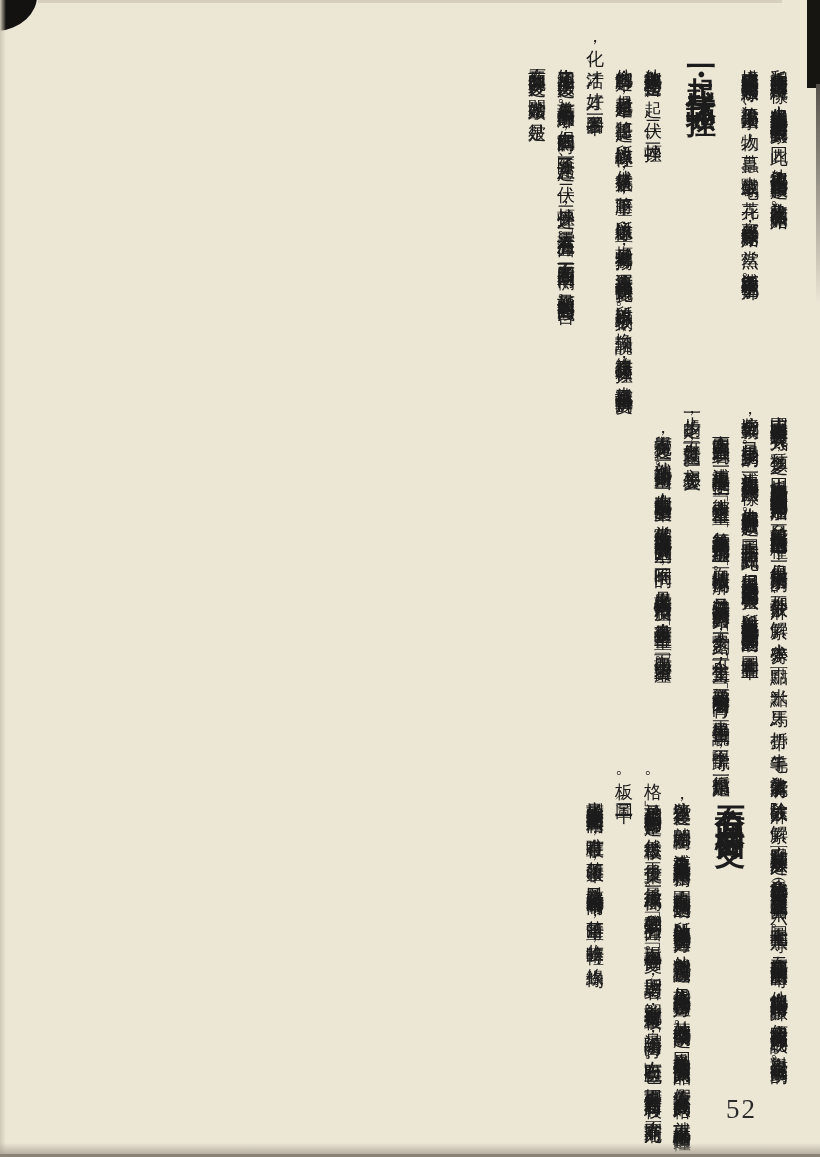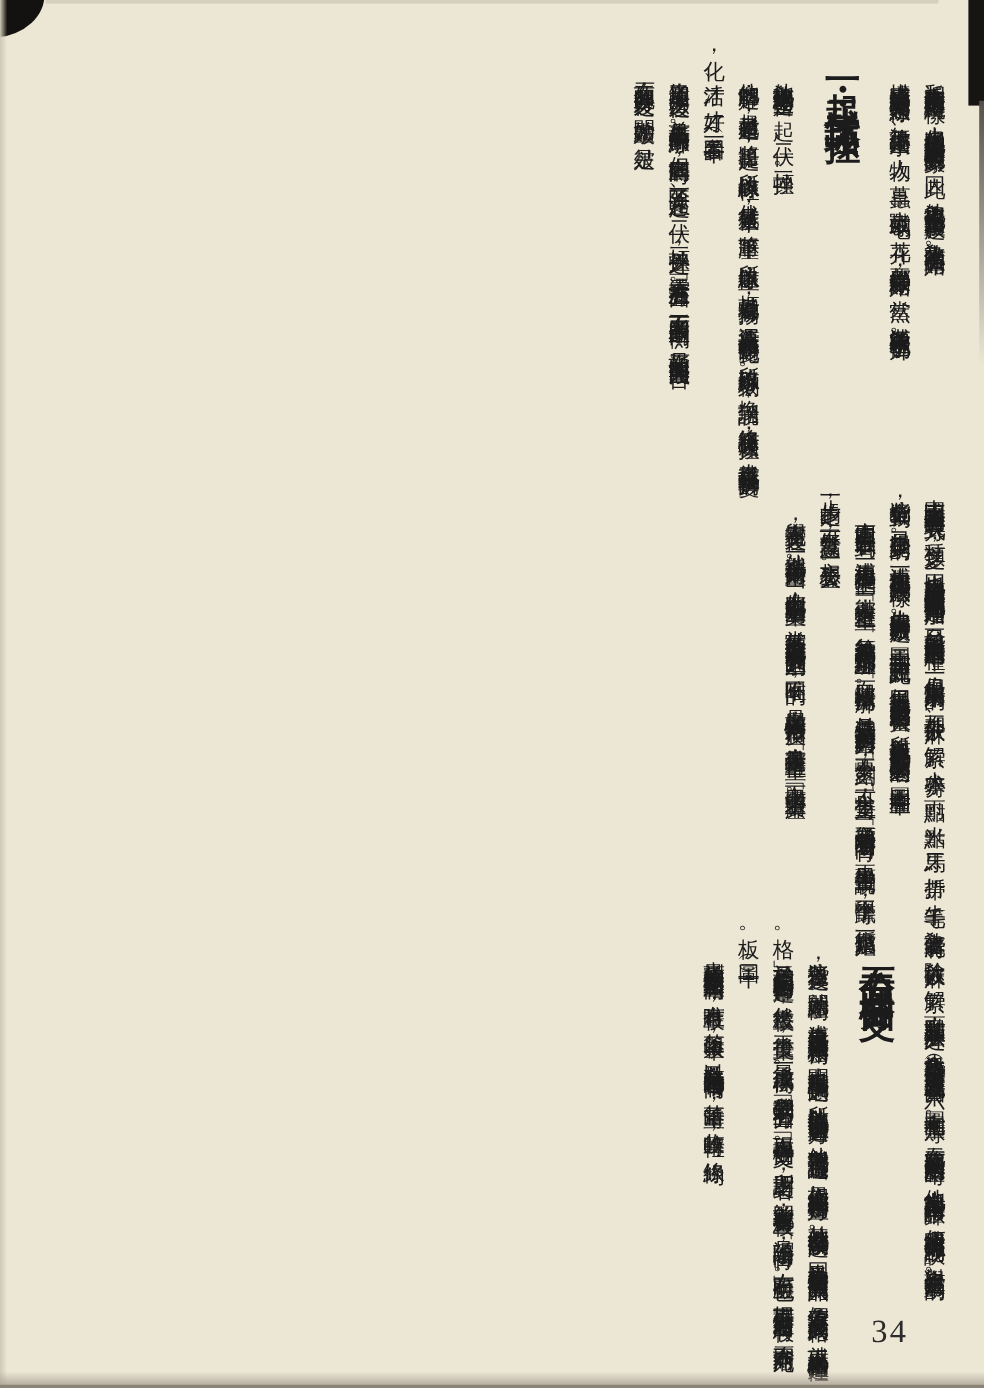--- a/index.html
+++ b/index.html
@@ -120,21 +120,21 @@
     <p>學完畫石之後，他就進一步敎如何畫山。山在他的畫中是石的壘集，當然畫的方法也就與畫石沒有多大的區別，唯一不同的，是與畫皴的方法恰恰相反，畫皴是要「上輕下重」，而畫山必須「上實下虛」。</p>
   </div>
 
   <div class="band band-3">
     <p>除敎披麻、解索、雨點和芝麻等皴法之外，也會敎些小斧劈（圖十二）與大斧劈或長斧劈（圖十六、圖十七和圖十八）等。在示範這些不同皴法的用筆時，他也常常談些何時該用中鋒，何時非用偏鋒不可的秘訣，對學生是很有幫助的。</p>
     <h2 class="heading">石分三面・樹分四支</h2>
     <p>這些敎過之後，就開始畫樹。溥先生自己是最喜歡畫松柏與枯樹，間也畫點柳榕槐之類的，所以他敎的也多偏重在這方面。他曾對我們這樣說過：「如果你能把松柏與枯樹畫好，其他甚麼樹都沒問題了。因爲松柏象徵着淸高孤傲的人品，假若你沒有這樣高尙的人格，就表現不出松柏的這種性格。」於是我們先由松柏的樹幹畫起，然後畫枝，再後畫葉，最後畫成一棵樹。我們學到了「石分三面」，現在再學「樹分四支」。所謂四支者，卽前後左右都要畫枝，是謂「陰陽向背，左右顧盼」也。一棵樹不可只有左右兩面有枝，否則不活而死板。（圖二十）</p>
     <p>畫樹幹的線條基本上與畫石相同，唯有畫枝，落筆與收筆，以及執筆運行時都略有不同，落筆時重，收筆時輕，線條均</p>
   </div>
 
-  <div class="page-number">34</div>
+  <div class="page-number">52</div>
 
   <div class="artifact corner-blot"></div>
   <div class="artifact edge-right-bar"></div>
   <div class="artifact edge-right-line"></div>
   <div class="artifact edge-top-line"></div>
   <div class="artifact edge-left-shadow"></div>
   <div class="artifact edge-bottom-shadow"></div>
   <div class="artifact edge-bottom-line"></div>
 
 </div>

